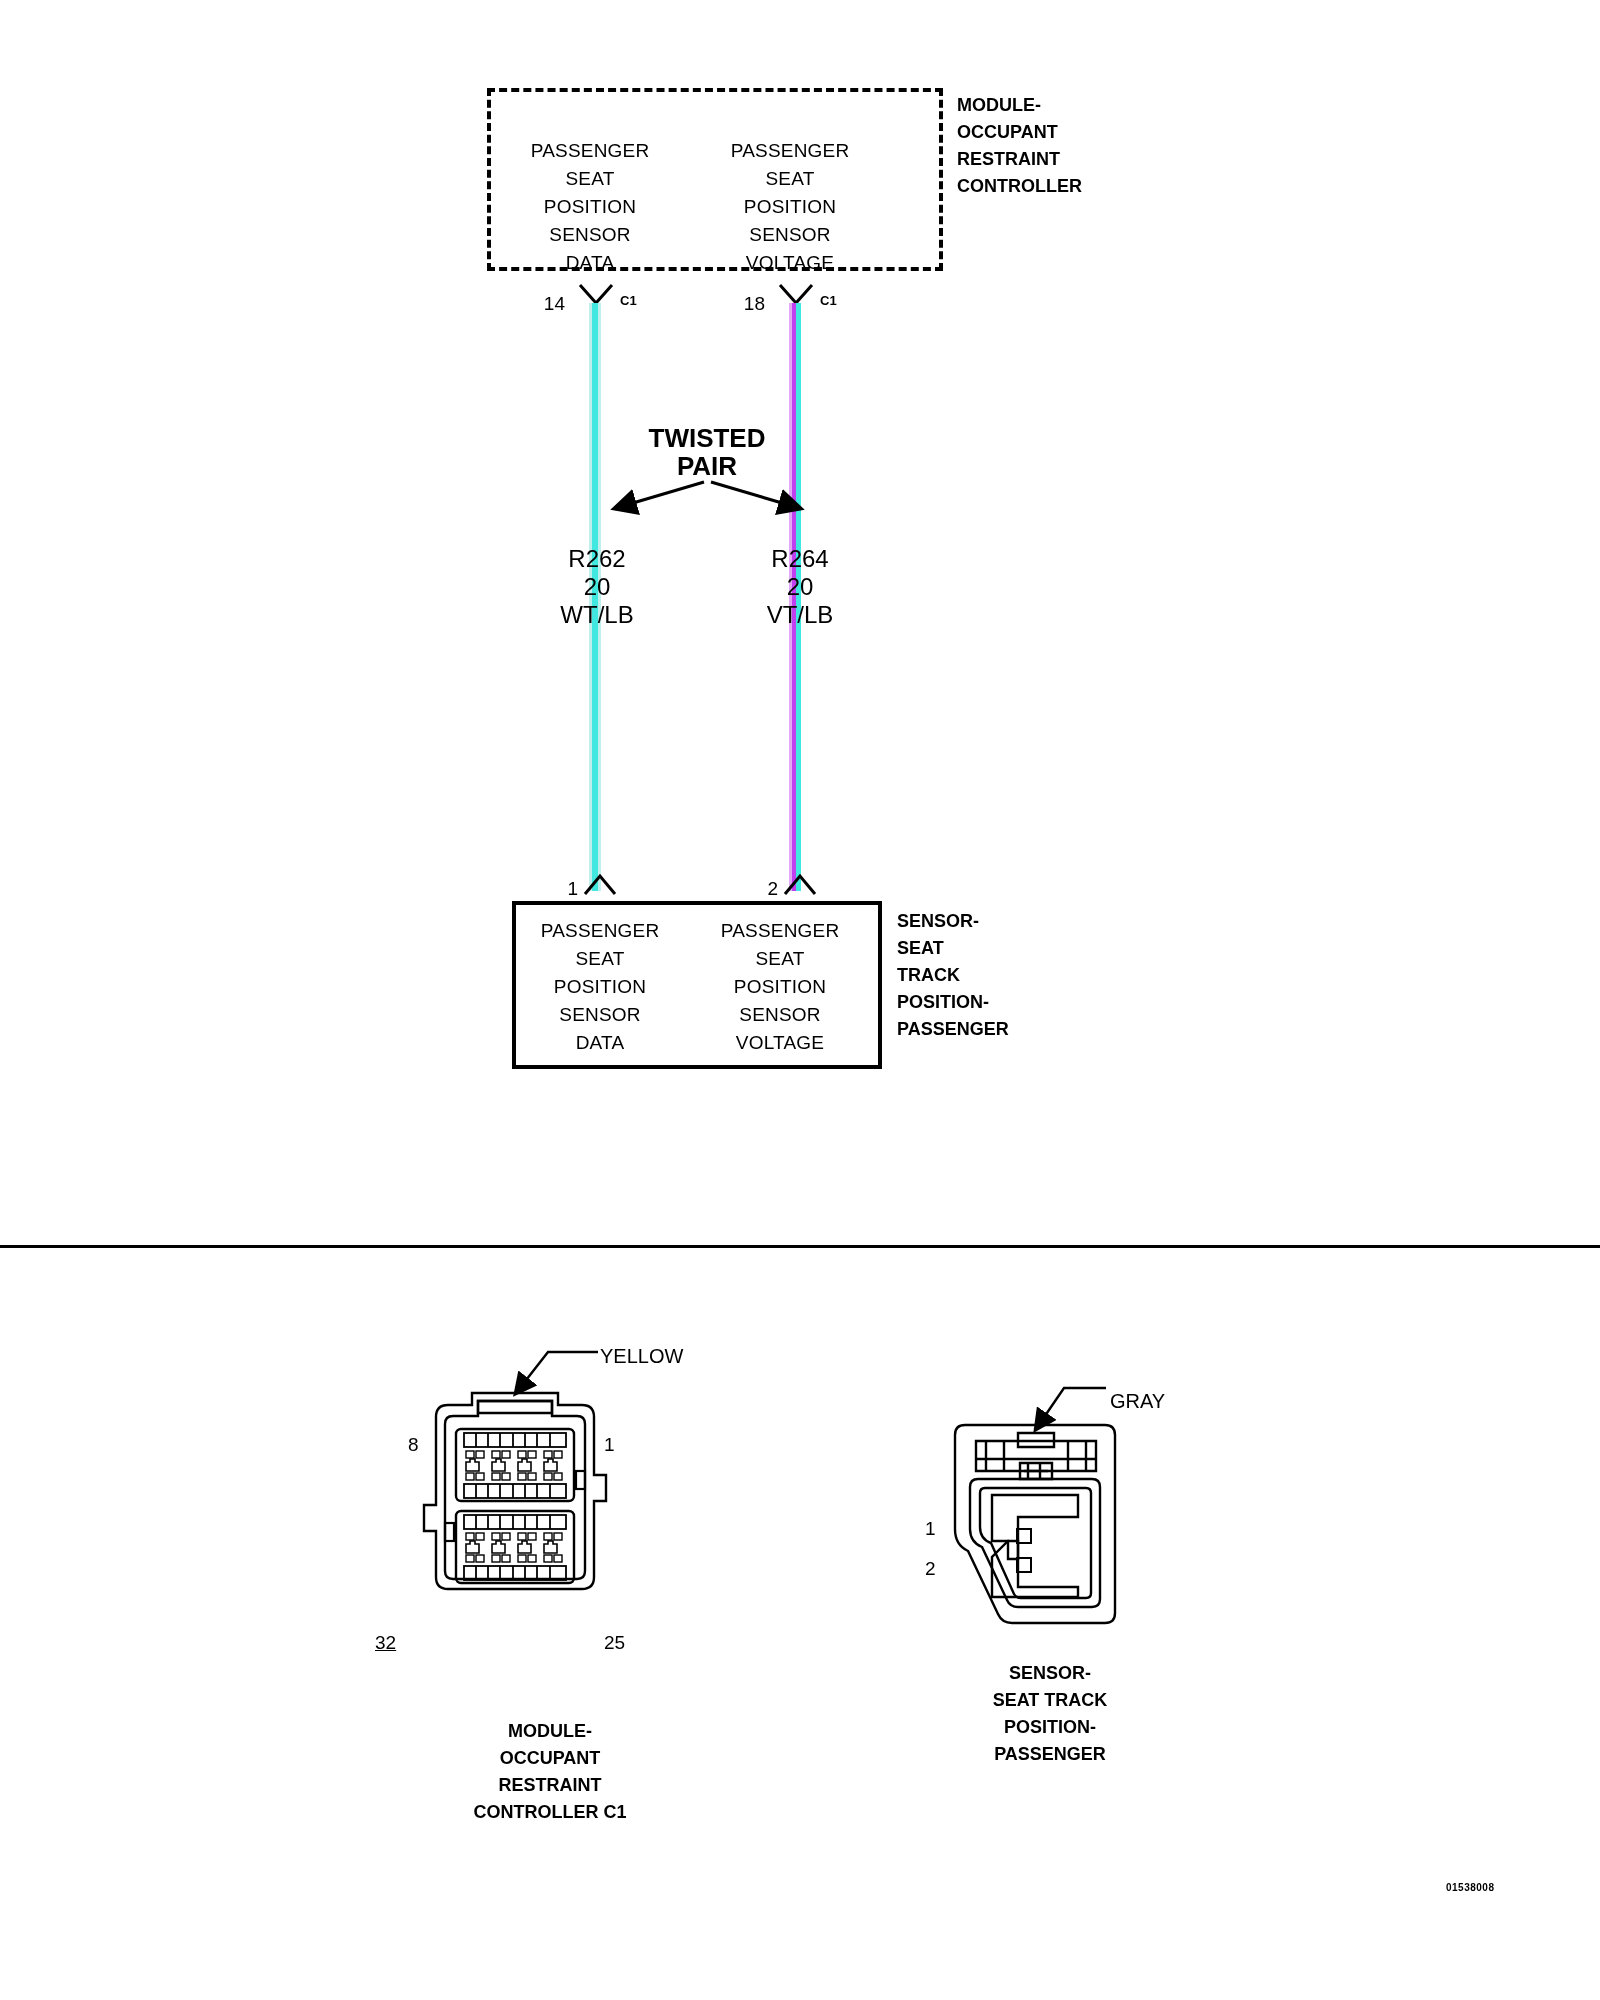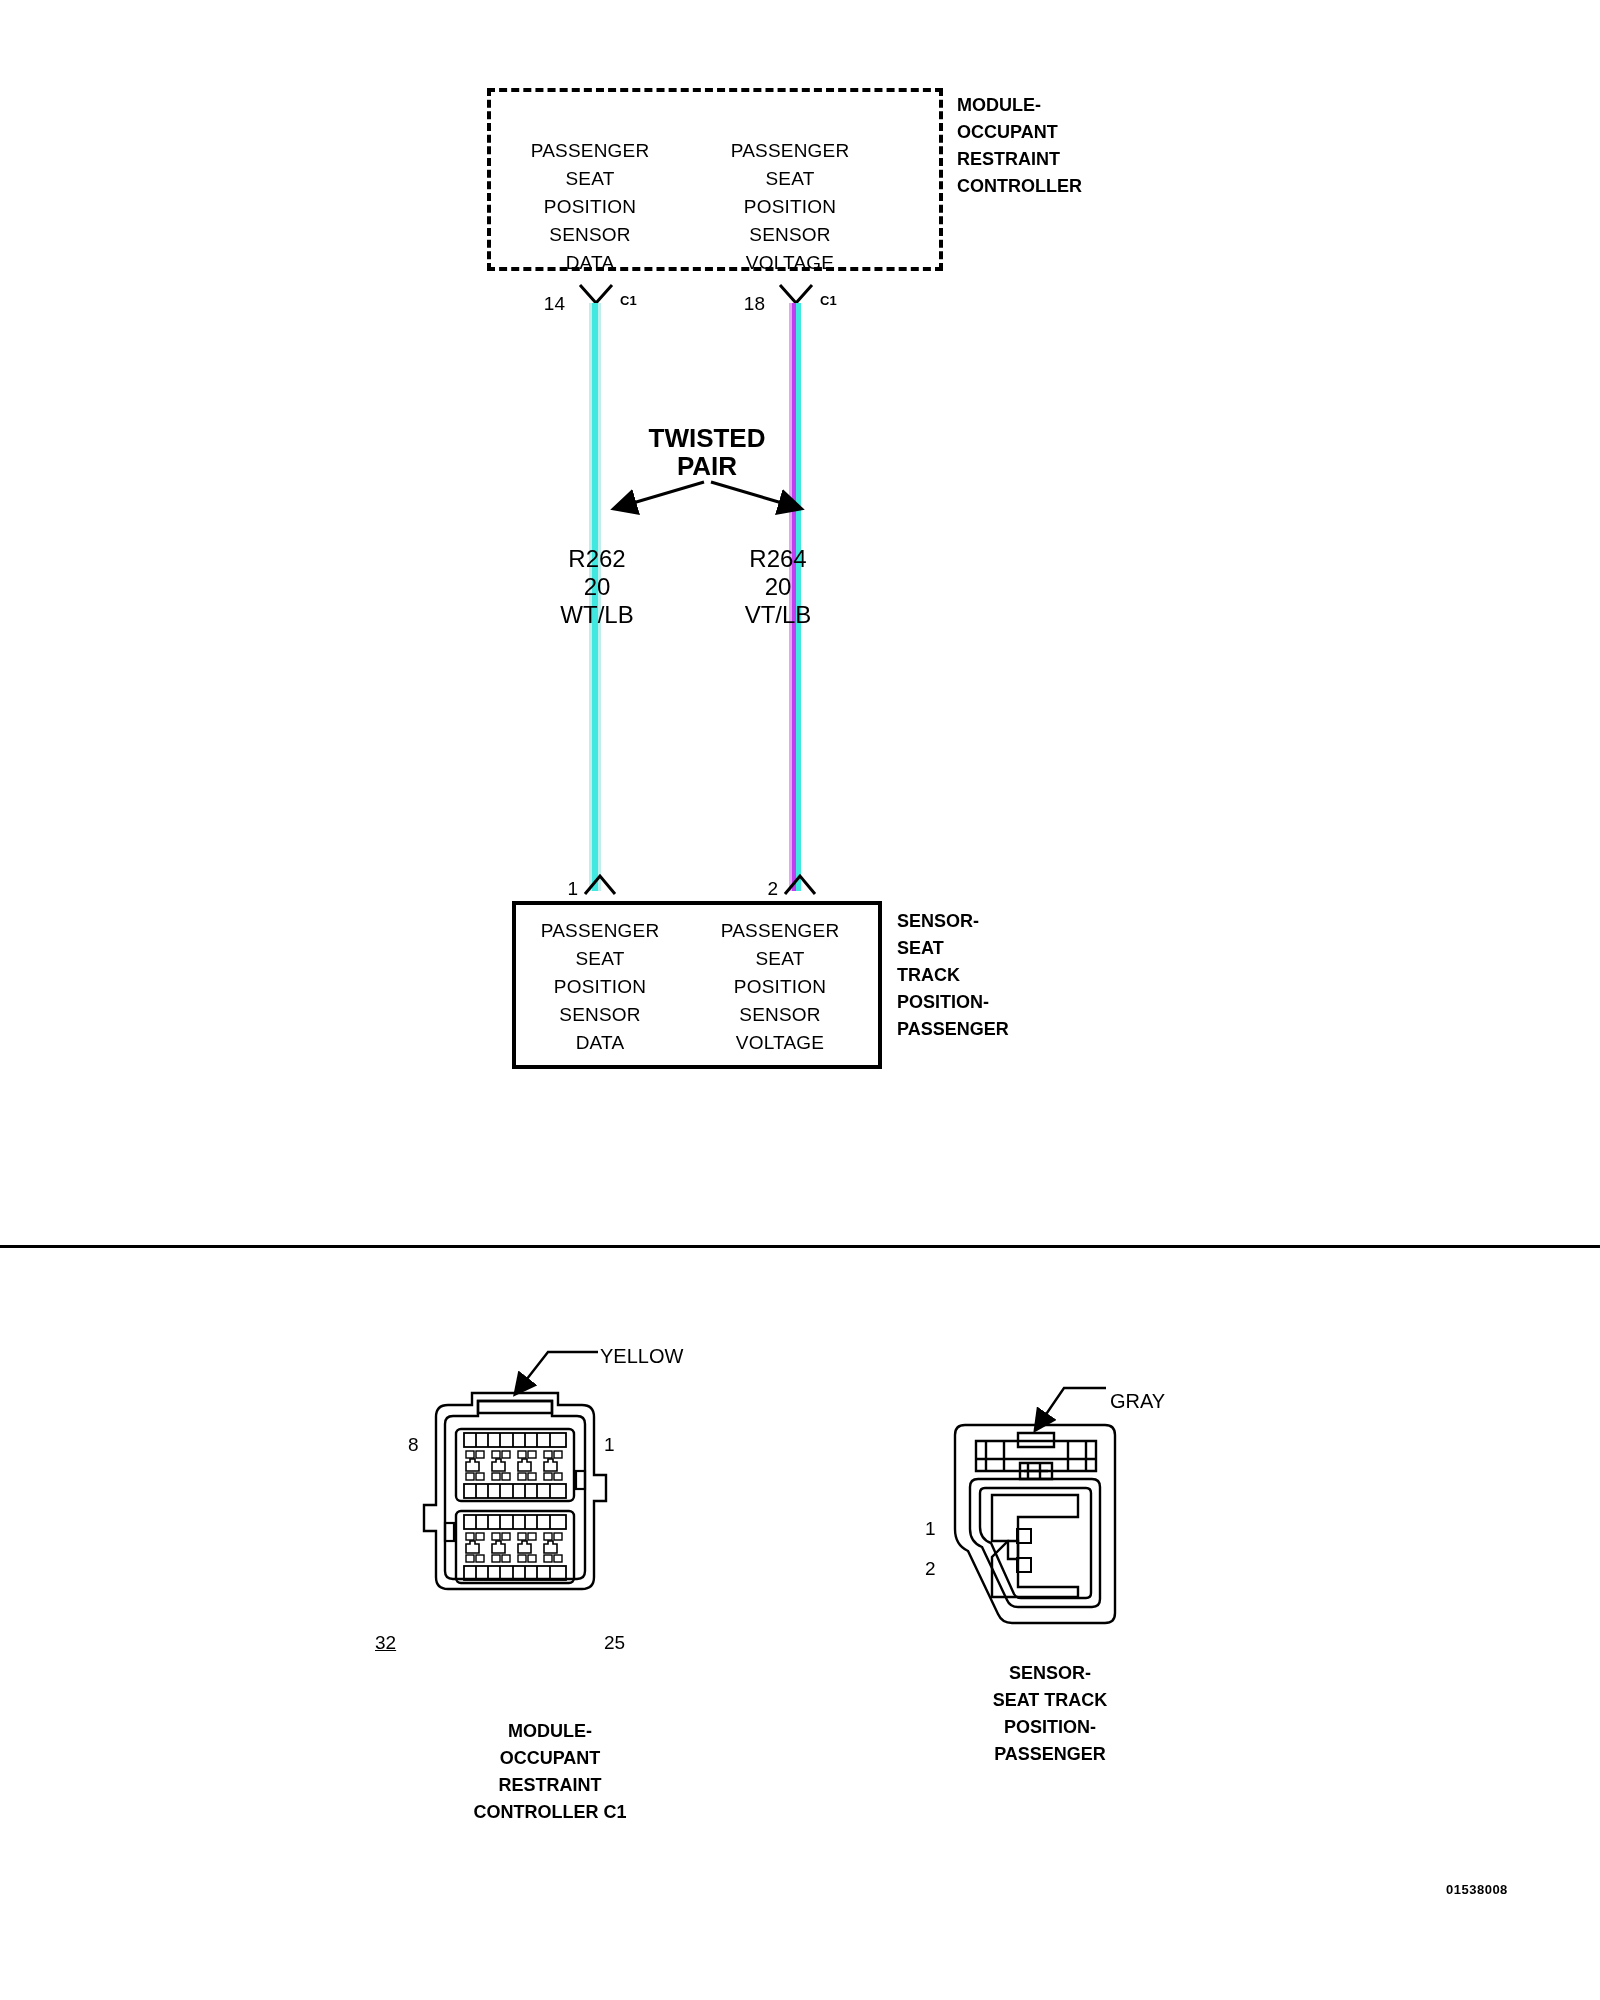--- a/index.html
+++ b/index.html
@@ -84,21 +84,21 @@
   
   .wire-label {
     position: absolute;
     width: 140px;
     text-align: center;
     font-size: 24px;
     line-height: 28px;
     white-space: pre-line;
   }
   #wire-label-left  { left: 527px; top: 545px; }
-  #wire-label-right { left: 708px; top: 545px; }
+  #wire-label-right { left: 730px; top: 545px; }
 
   
   #sensor-box {
     left: 512px;
     top: 901px;
     width: 370px;
     height: 168px;
     border: 4px solid #000;
     box-sizing: border-box;
   }
@@ -140,21 +140,21 @@
     position: absolute;
     font-size: 19px;
   }
 
   #orc-caption   { left: 400px; top: 1718px; width: 300px; }
   #sensor-caption{ left: 900px; top: 1660px; width: 300px; }
 
   #id-code {
     left: 1446px;
     top: 1882px;
-    font-size: 13px;
+    font-size: 10px;
     font-weight: bold;
     letter-spacing: 0.5px;
   }
 </style>
 </head>
 <body>
 
 <div class="abs" id="module-box"></div>
 
 <div class="pin-desc abs" id="module-desc-left">PASSENGER

